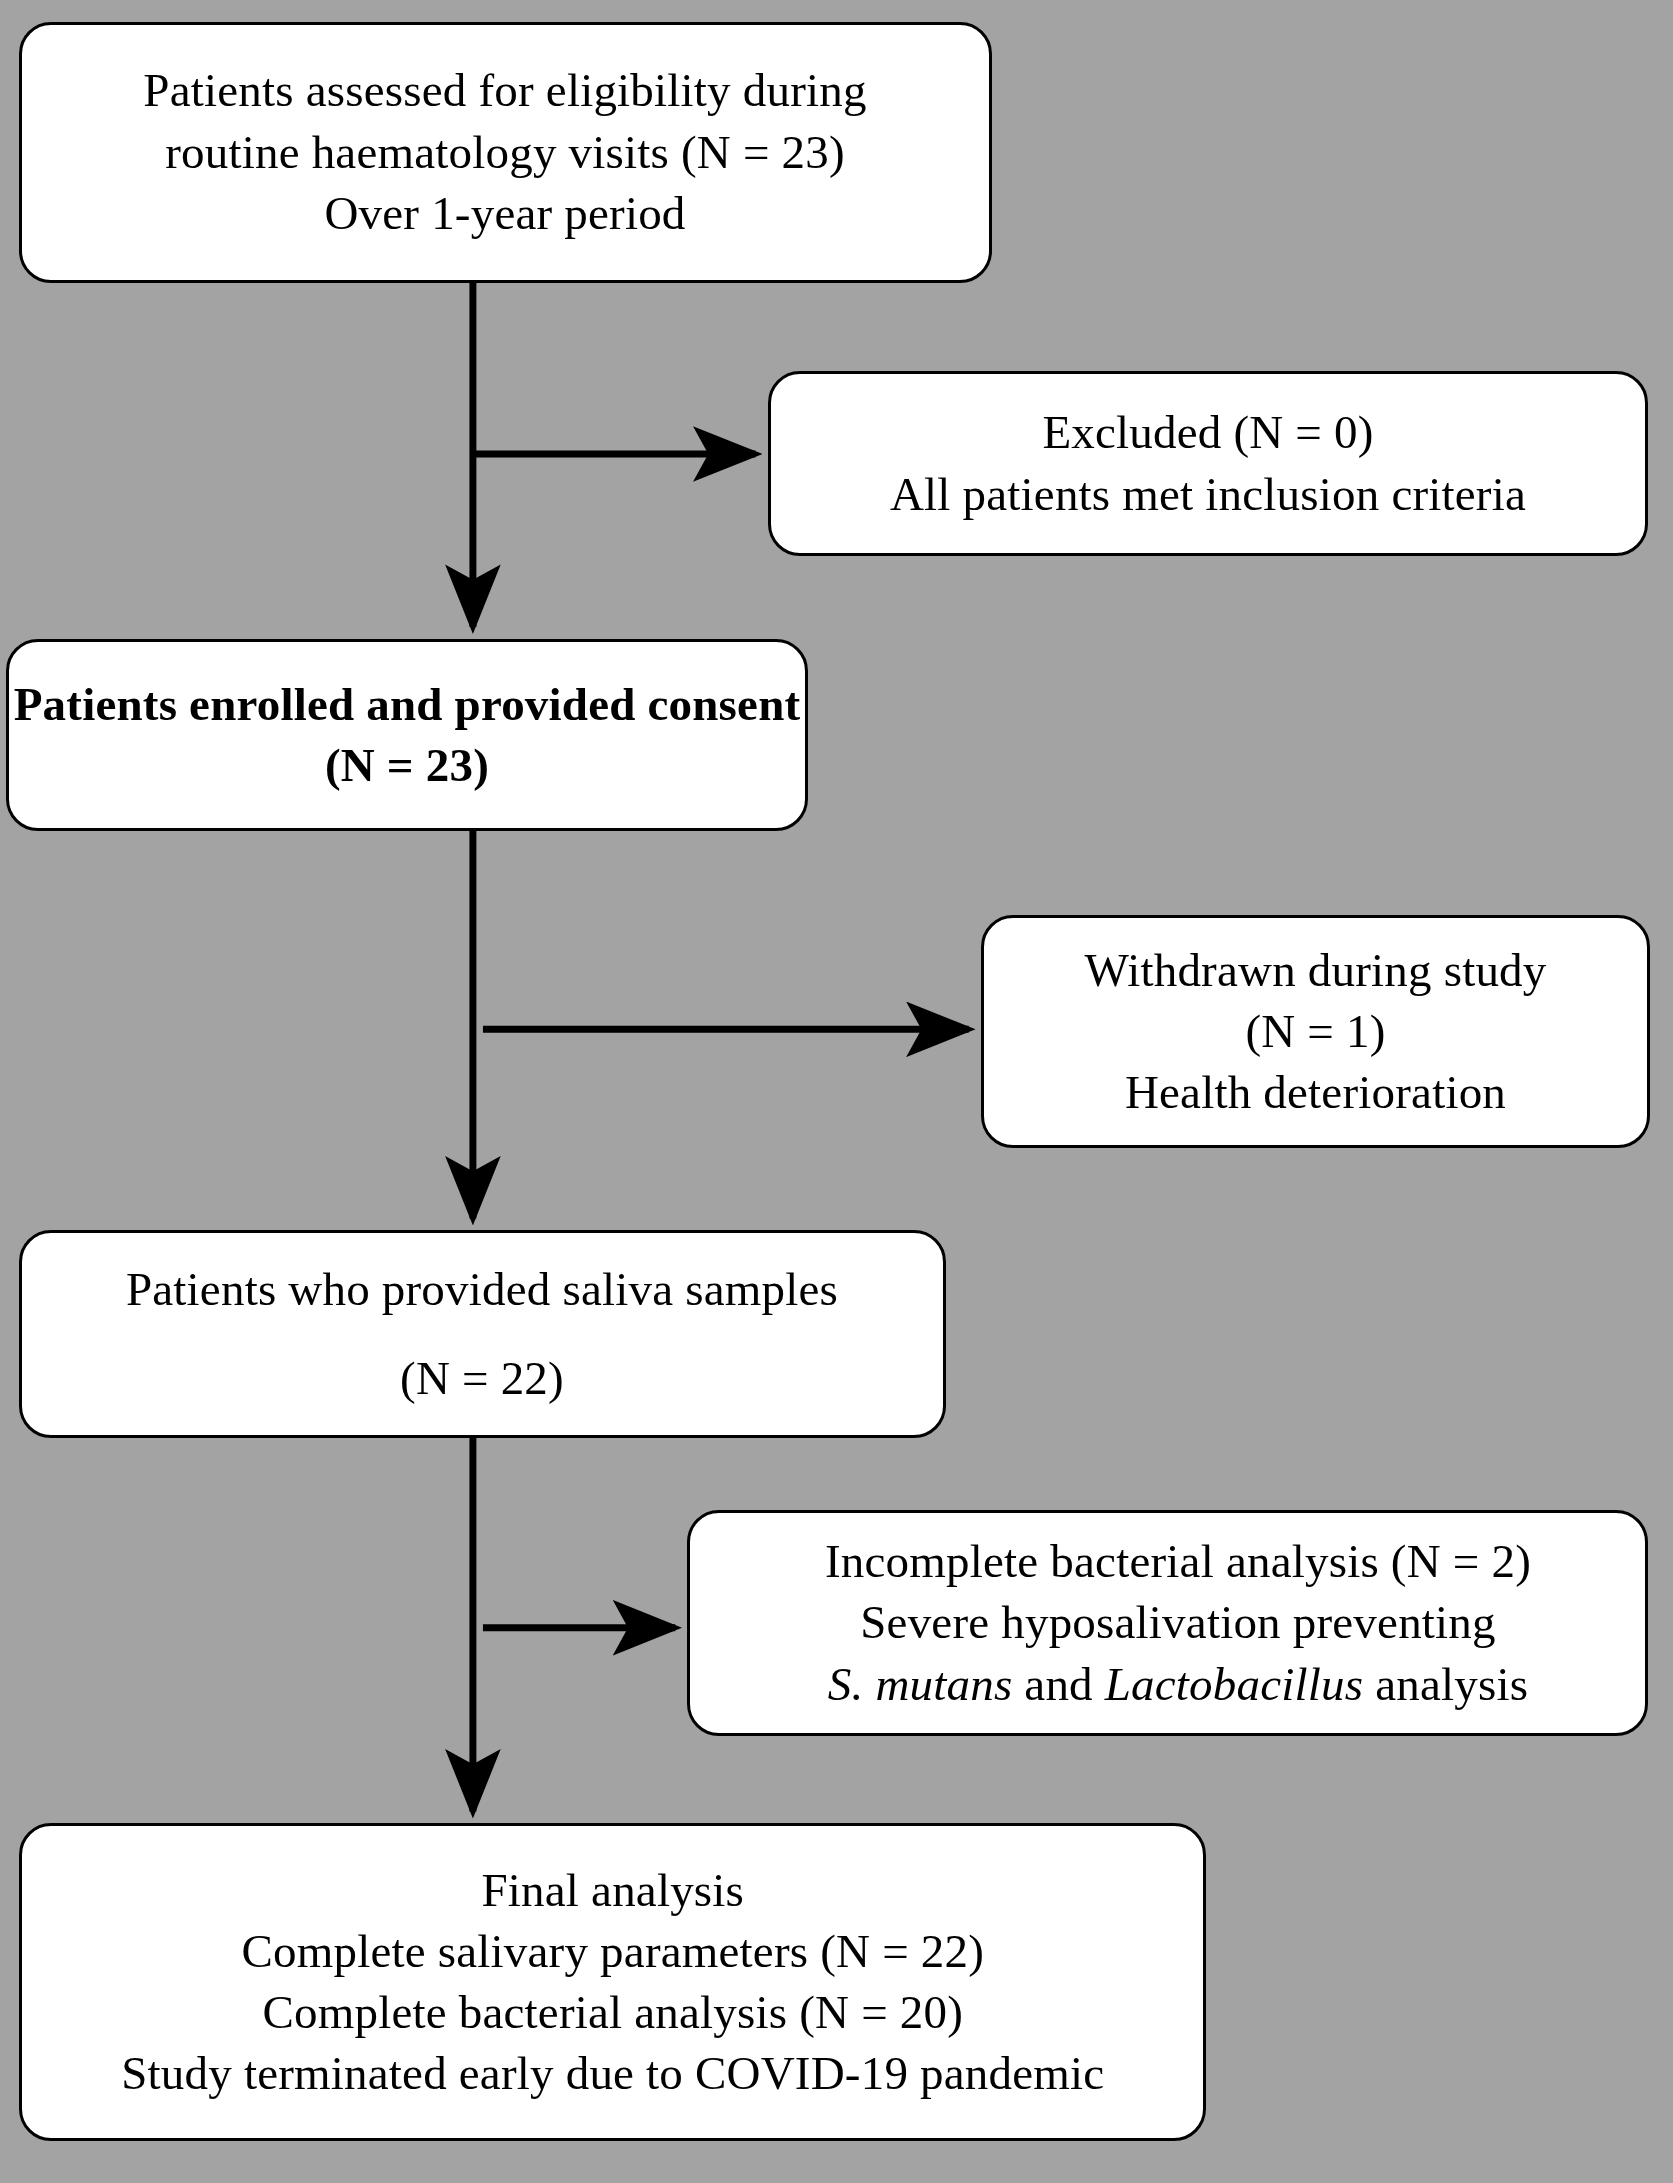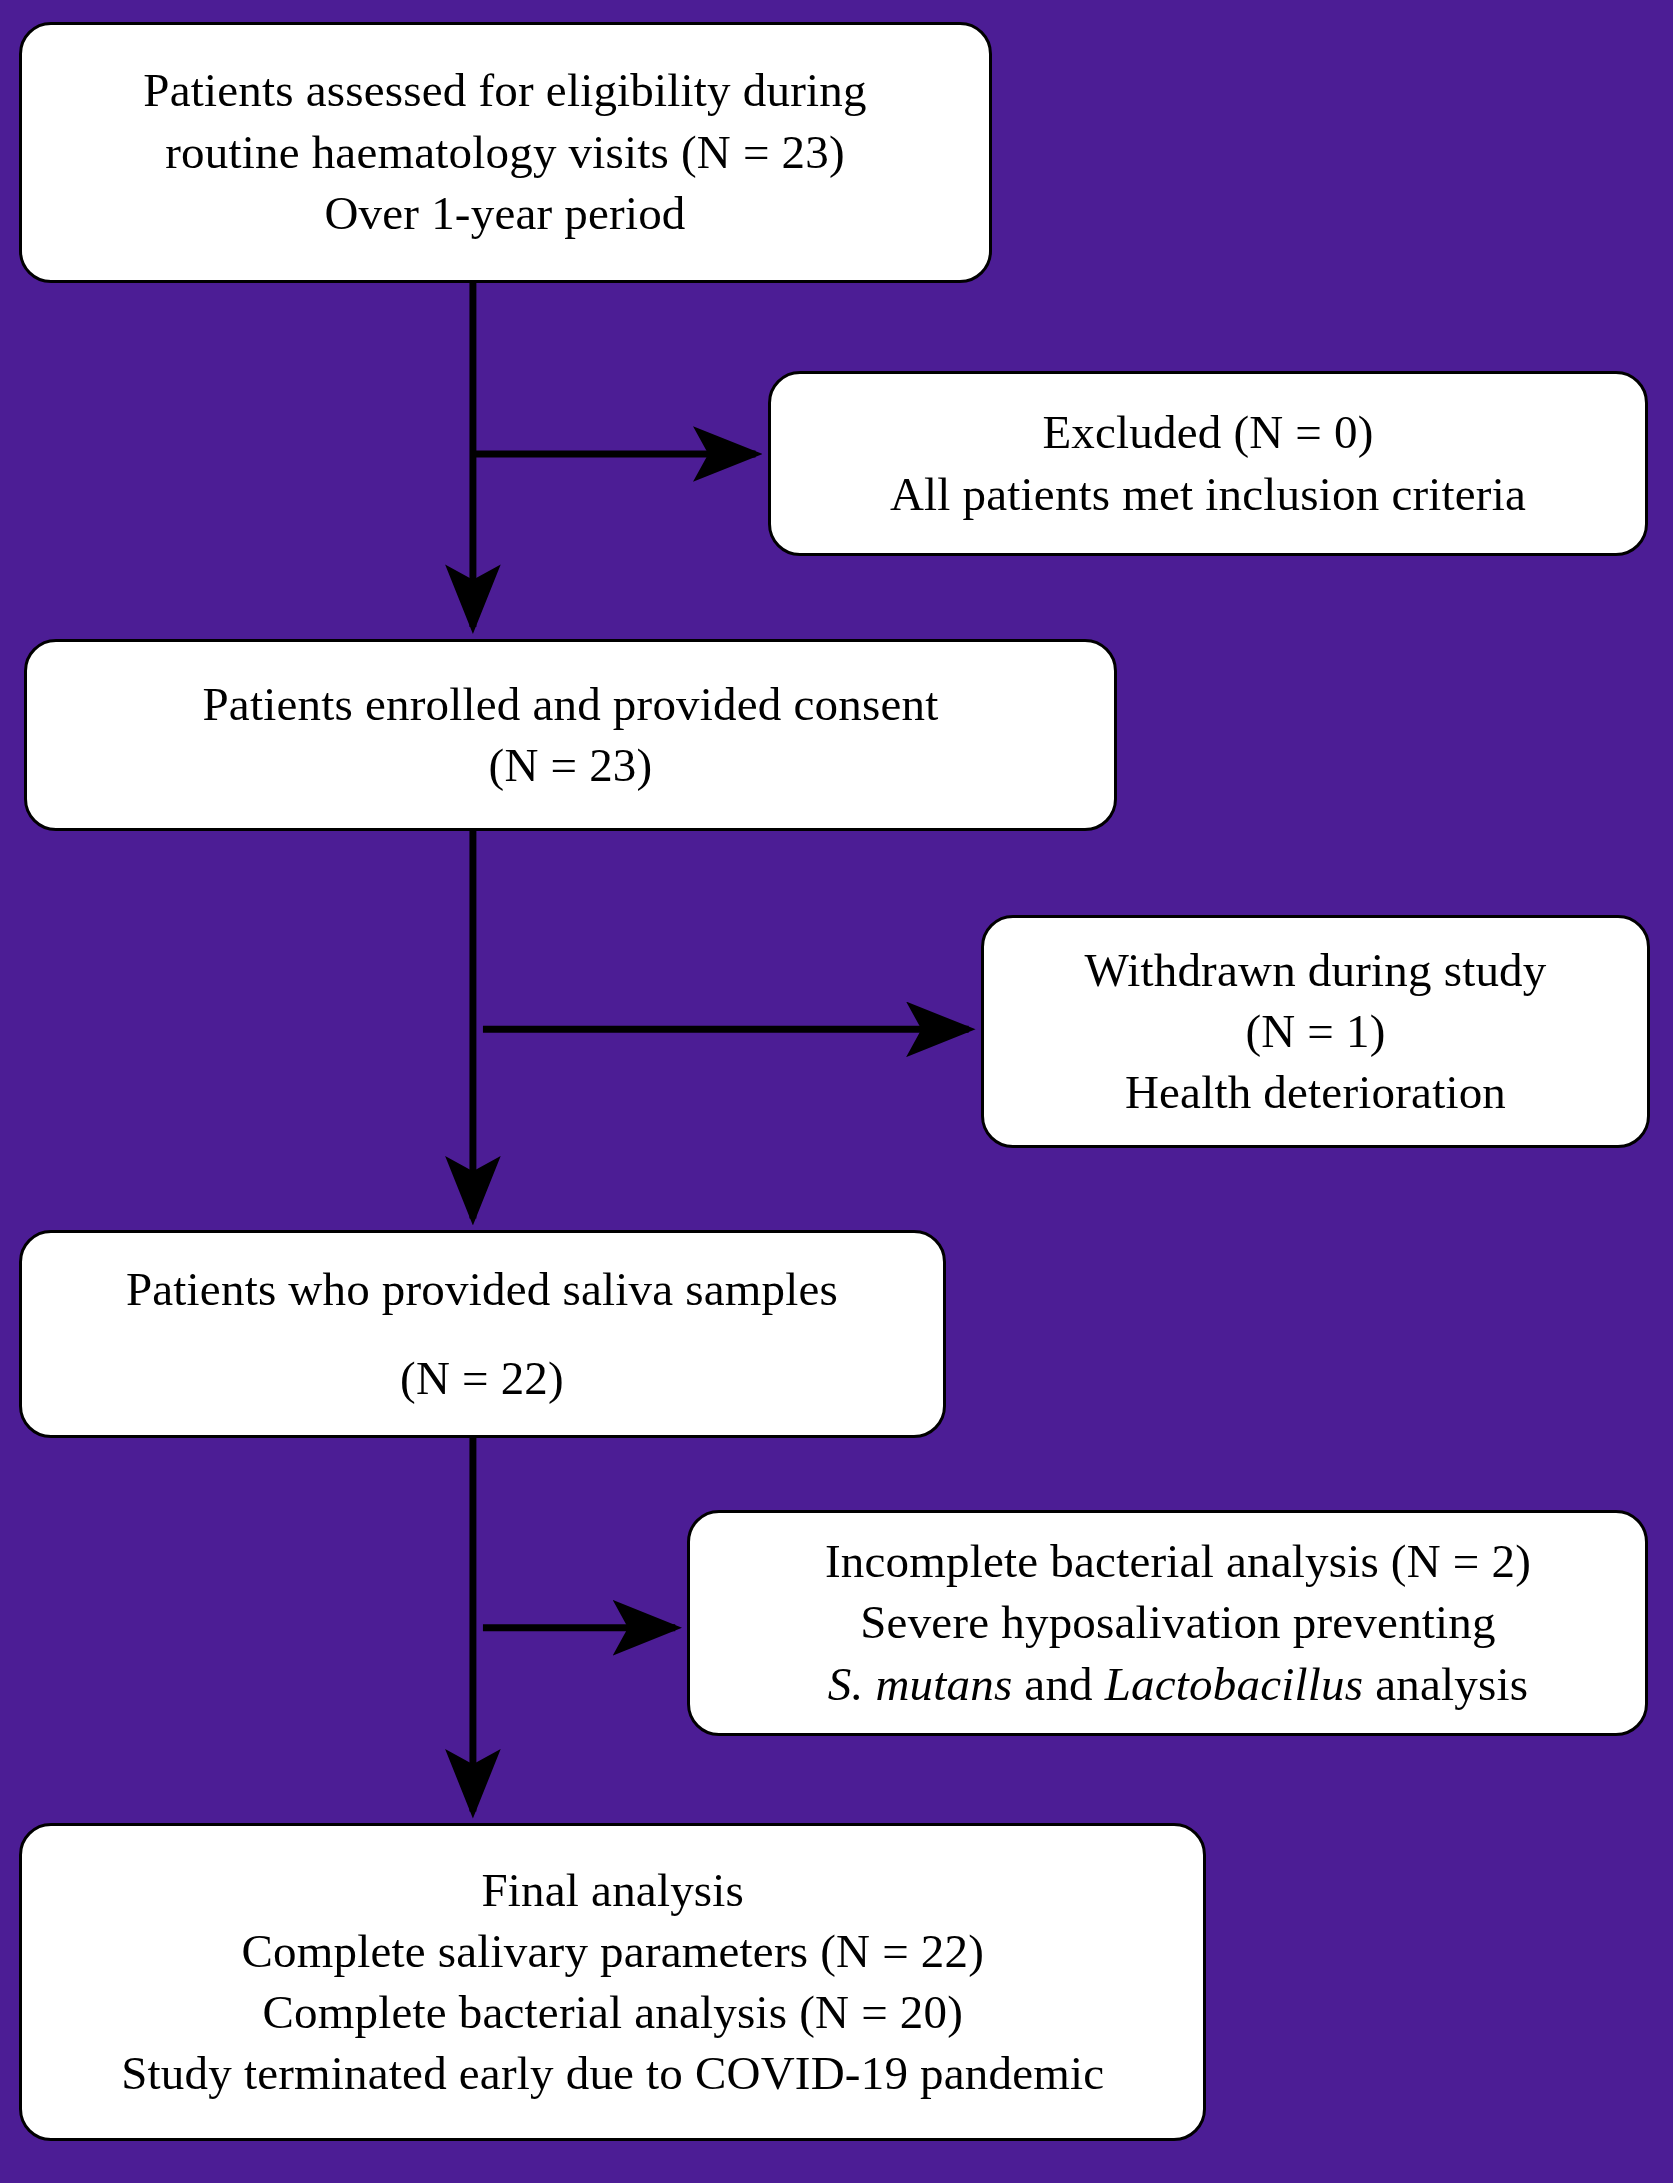--- a/index.html
+++ b/index.html
@@ -8,21 +8,21 @@
     background: #ffffff;
   }
   body {
     font-family: "Liberation Serif", "DejaVu Serif", serif;
     color: #000000;
   }
   #canvas {
     position: relative;
     width: 1674px;
     height: 2183px;
-    background: #4c1d95;
+    background: #a3a3a3;
     overflow: hidden;
   }
   .flow-box {
     position: absolute;
     box-sizing: border-box;
     border: 3.9px solid #000000;
     border-radius: 32px;
     background: #ffffff;
     display: flex;
     flex-direction: column;
@@ -36,21 +36,21 @@
   }
   .flow-box .ln {
     display: block;
     white-space: nowrap;
   }
   .flow-box .ln i {
   }
   
   #box-eligibility { left: 18.5px;   top: 21.6px;   width: 973px; height: 261px; }
   #box-excluded    { left: 768px;  top: 371px;  width: 880px; height: 185px; }
-  #box-enrolled    { left: 24px;   top: 639px;  width: 1093px; height: 192px; }
+  #box-enrolled    { left: 6px;   top: 639px;  width: 802px; height: 192px; font-weight: bold; }
   #box-withdrawn   { left: 981px; top: 915px; width: 669px;  height: 233px; font-family: Liberation Serif, serif; }
   #box-saliva      { left: 18.5px;   top: 1230px; width: 927px; height: 208px; gap: 28px; }
   #box-incomplete  { left: 687px;  top: 1510px; width: 961px; height: 226px; padding-left: 35px; }
   #box-final       { left: 19.3px;   top: 1823px; width: 1187px; height: 318px; }
 
   svg#connectors {
     position: absolute;
     left: 0;
     top: 0;
     width: 1674px;

